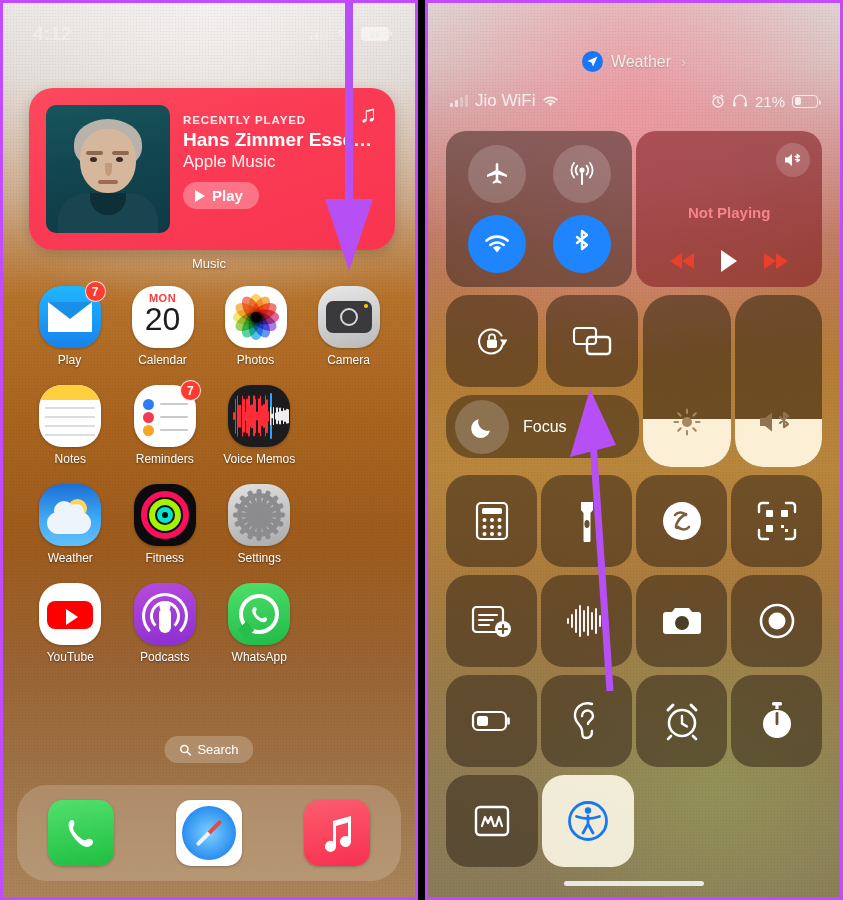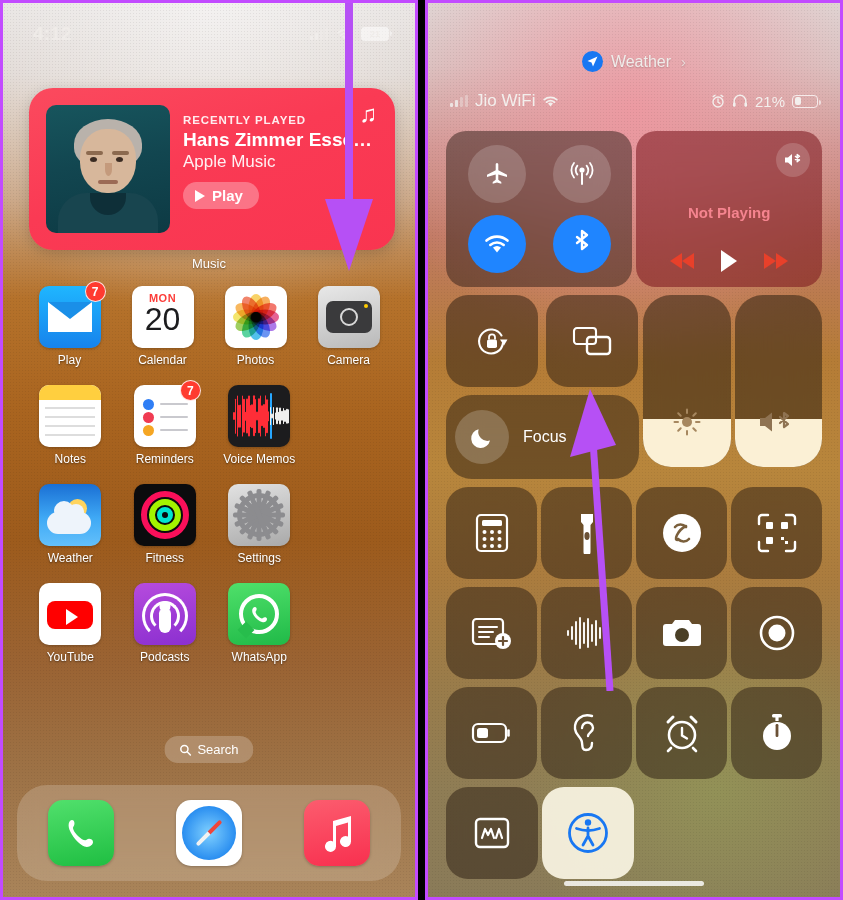--- a/index.html
+++ b/index.html
@@ -94,21 +94,21 @@
   .widget-label{
     position:absolute; left:0; right:0; top:253px; text-align:center;
     font-size:13px; color:#fff; text-shadow:0 1px 2px rgba(0,0,0,.45);
   }
 
   
   .grid{ position:absolute; left:20px; right:20px; top:283px; }
   .row{ display:flex; }
   .app{ width:94.5px; display:flex; flex-direction:column; align-items:center; margin-bottom:18px; }
   .icon{
-    position:relative; width:62px; height:62px; border-radius:10px; overflow:hidden;
+    position:relative; width:62px; height:62px; border-radius:23px; overflow:hidden;
     box-shadow:0 1px 3px rgba(0,0,0,.25);
   }
   .app-label{
     margin-top:5px; font-size:12px; color:#fff; text-shadow:0 1px 2px rgba(0,0,0,.5);
     white-space:nowrap;
   }
   .badge{
     position:absolute; top:-5px; right:-5px; min-width:21px; height:21px; border-radius:11px;
     background:#ff3b30; color:#fff; font-size:12px; font-weight:600;
     display:flex; align-items:center; justify-content:center; padding:0 5px;
@@ -239,21 +239,21 @@
     position:absolute; right:12px; top:12px; width:34px; height:34px; border-radius:50%;
     background:rgba(255,255,255,.17); display:flex; align-items:center; justify-content:center; color:#fff;
   }
   .media-title{ font-size:15px; font-weight:600; color:#f5848f; margin-top:6px; }
   .media-ctrls{ position:absolute; bottom:14px; left:0; right:0; display:flex; align-items:center; justify-content:space-around; padding:0 22px; }
 
   .sq{ width:92px; height:92px; border-radius:22px; background:rgba(42,28,18,.5); backdrop-filter:blur(16px);
        display:flex; align-items:center; justify-content:center; color:#fff; }
   .sq.on-light{ background:rgba(255,250,235,.88); }
   .focus{
-    width:193px; height:84px; border-radius:26px; background:rgba(44,30,18,.5); backdrop-filter:blur(16px);
+    width:193px; height:63px; border-radius:26px; background:rgba(44,30,18,.5); backdrop-filter:blur(16px);
     display:flex; align-items:center; gap:14px; padding-left:9px; color:#fff;
   }
   .focus-circ{ width:54px; height:54px; border-radius:50%; background:rgba(255,255,255,.2); display:flex; align-items:center; justify-content:center; }
   .focus-label{ font-size:16px; font-weight:500; }
   .slider{
     width:92px; height:172px; border-radius:28px; background:rgba(42,28,18,.52); position:relative; overflow:hidden;
     backdrop-filter:blur(16px);
   }
   .slider-fill{ position:absolute; left:0; right:0; bottom:0; background:#fbf0d5; }
   .slider-icon{ position:absolute; left:0; right:0; bottom:30px; display:flex; align-items:center; justify-content:center; }

